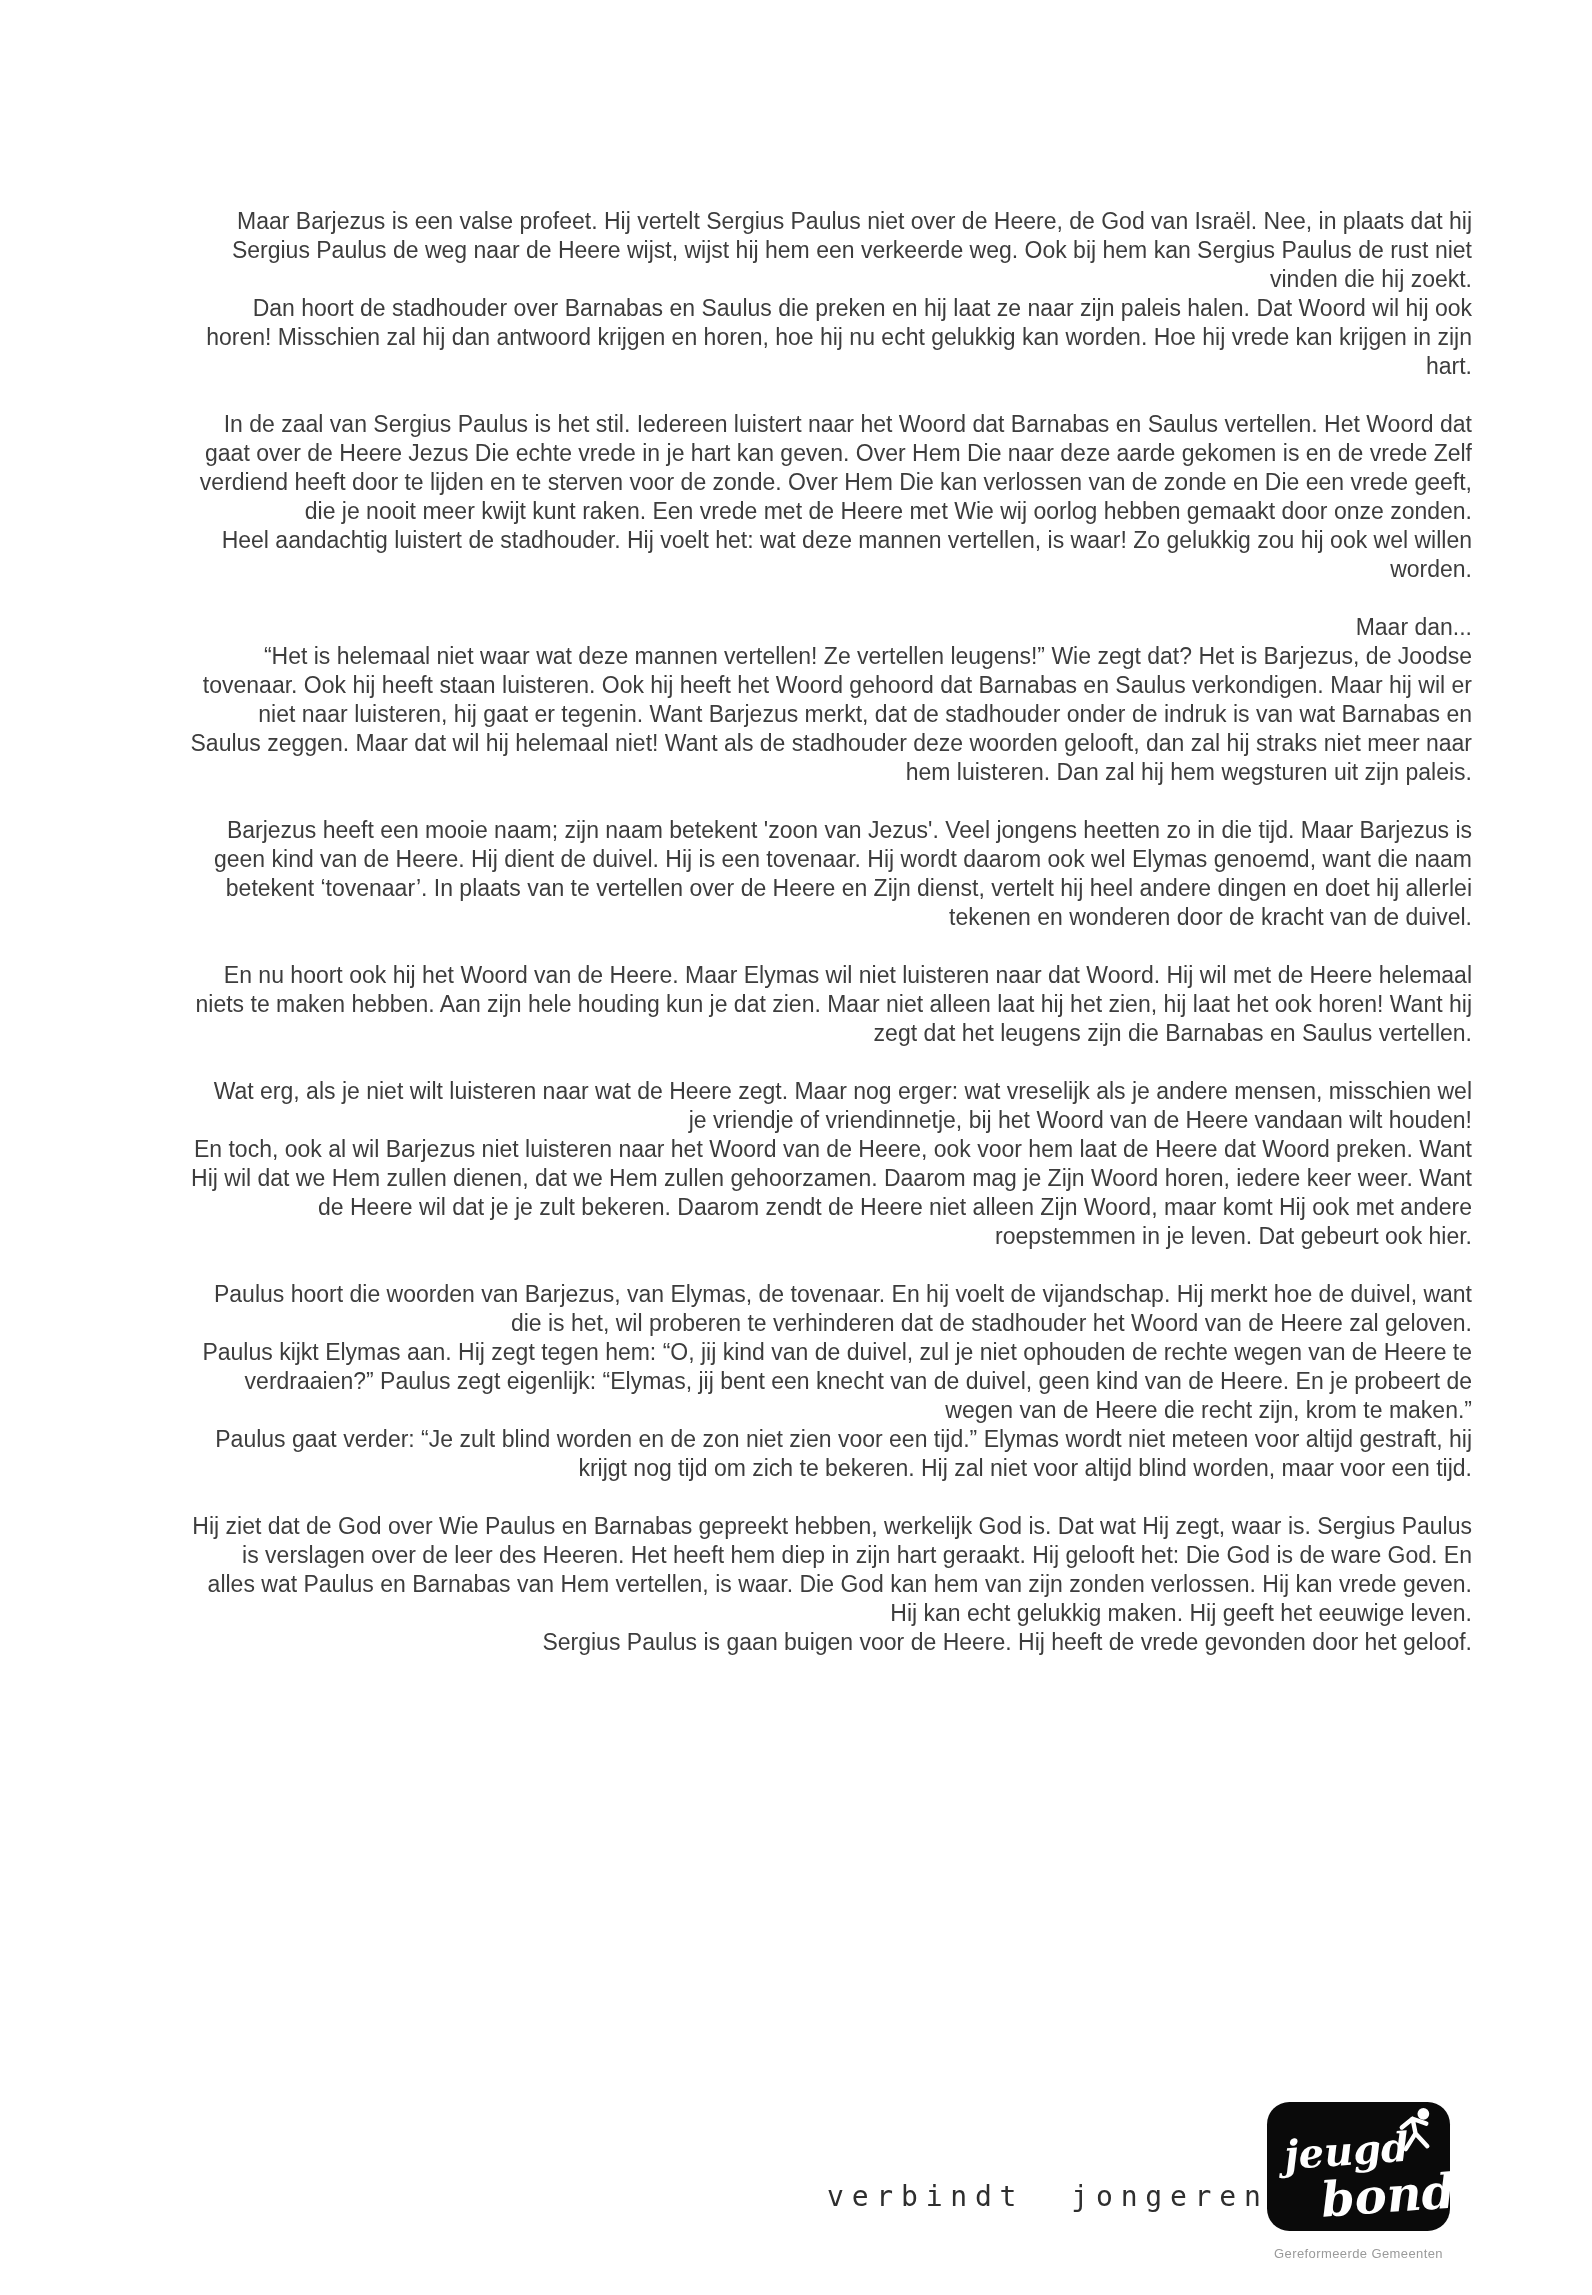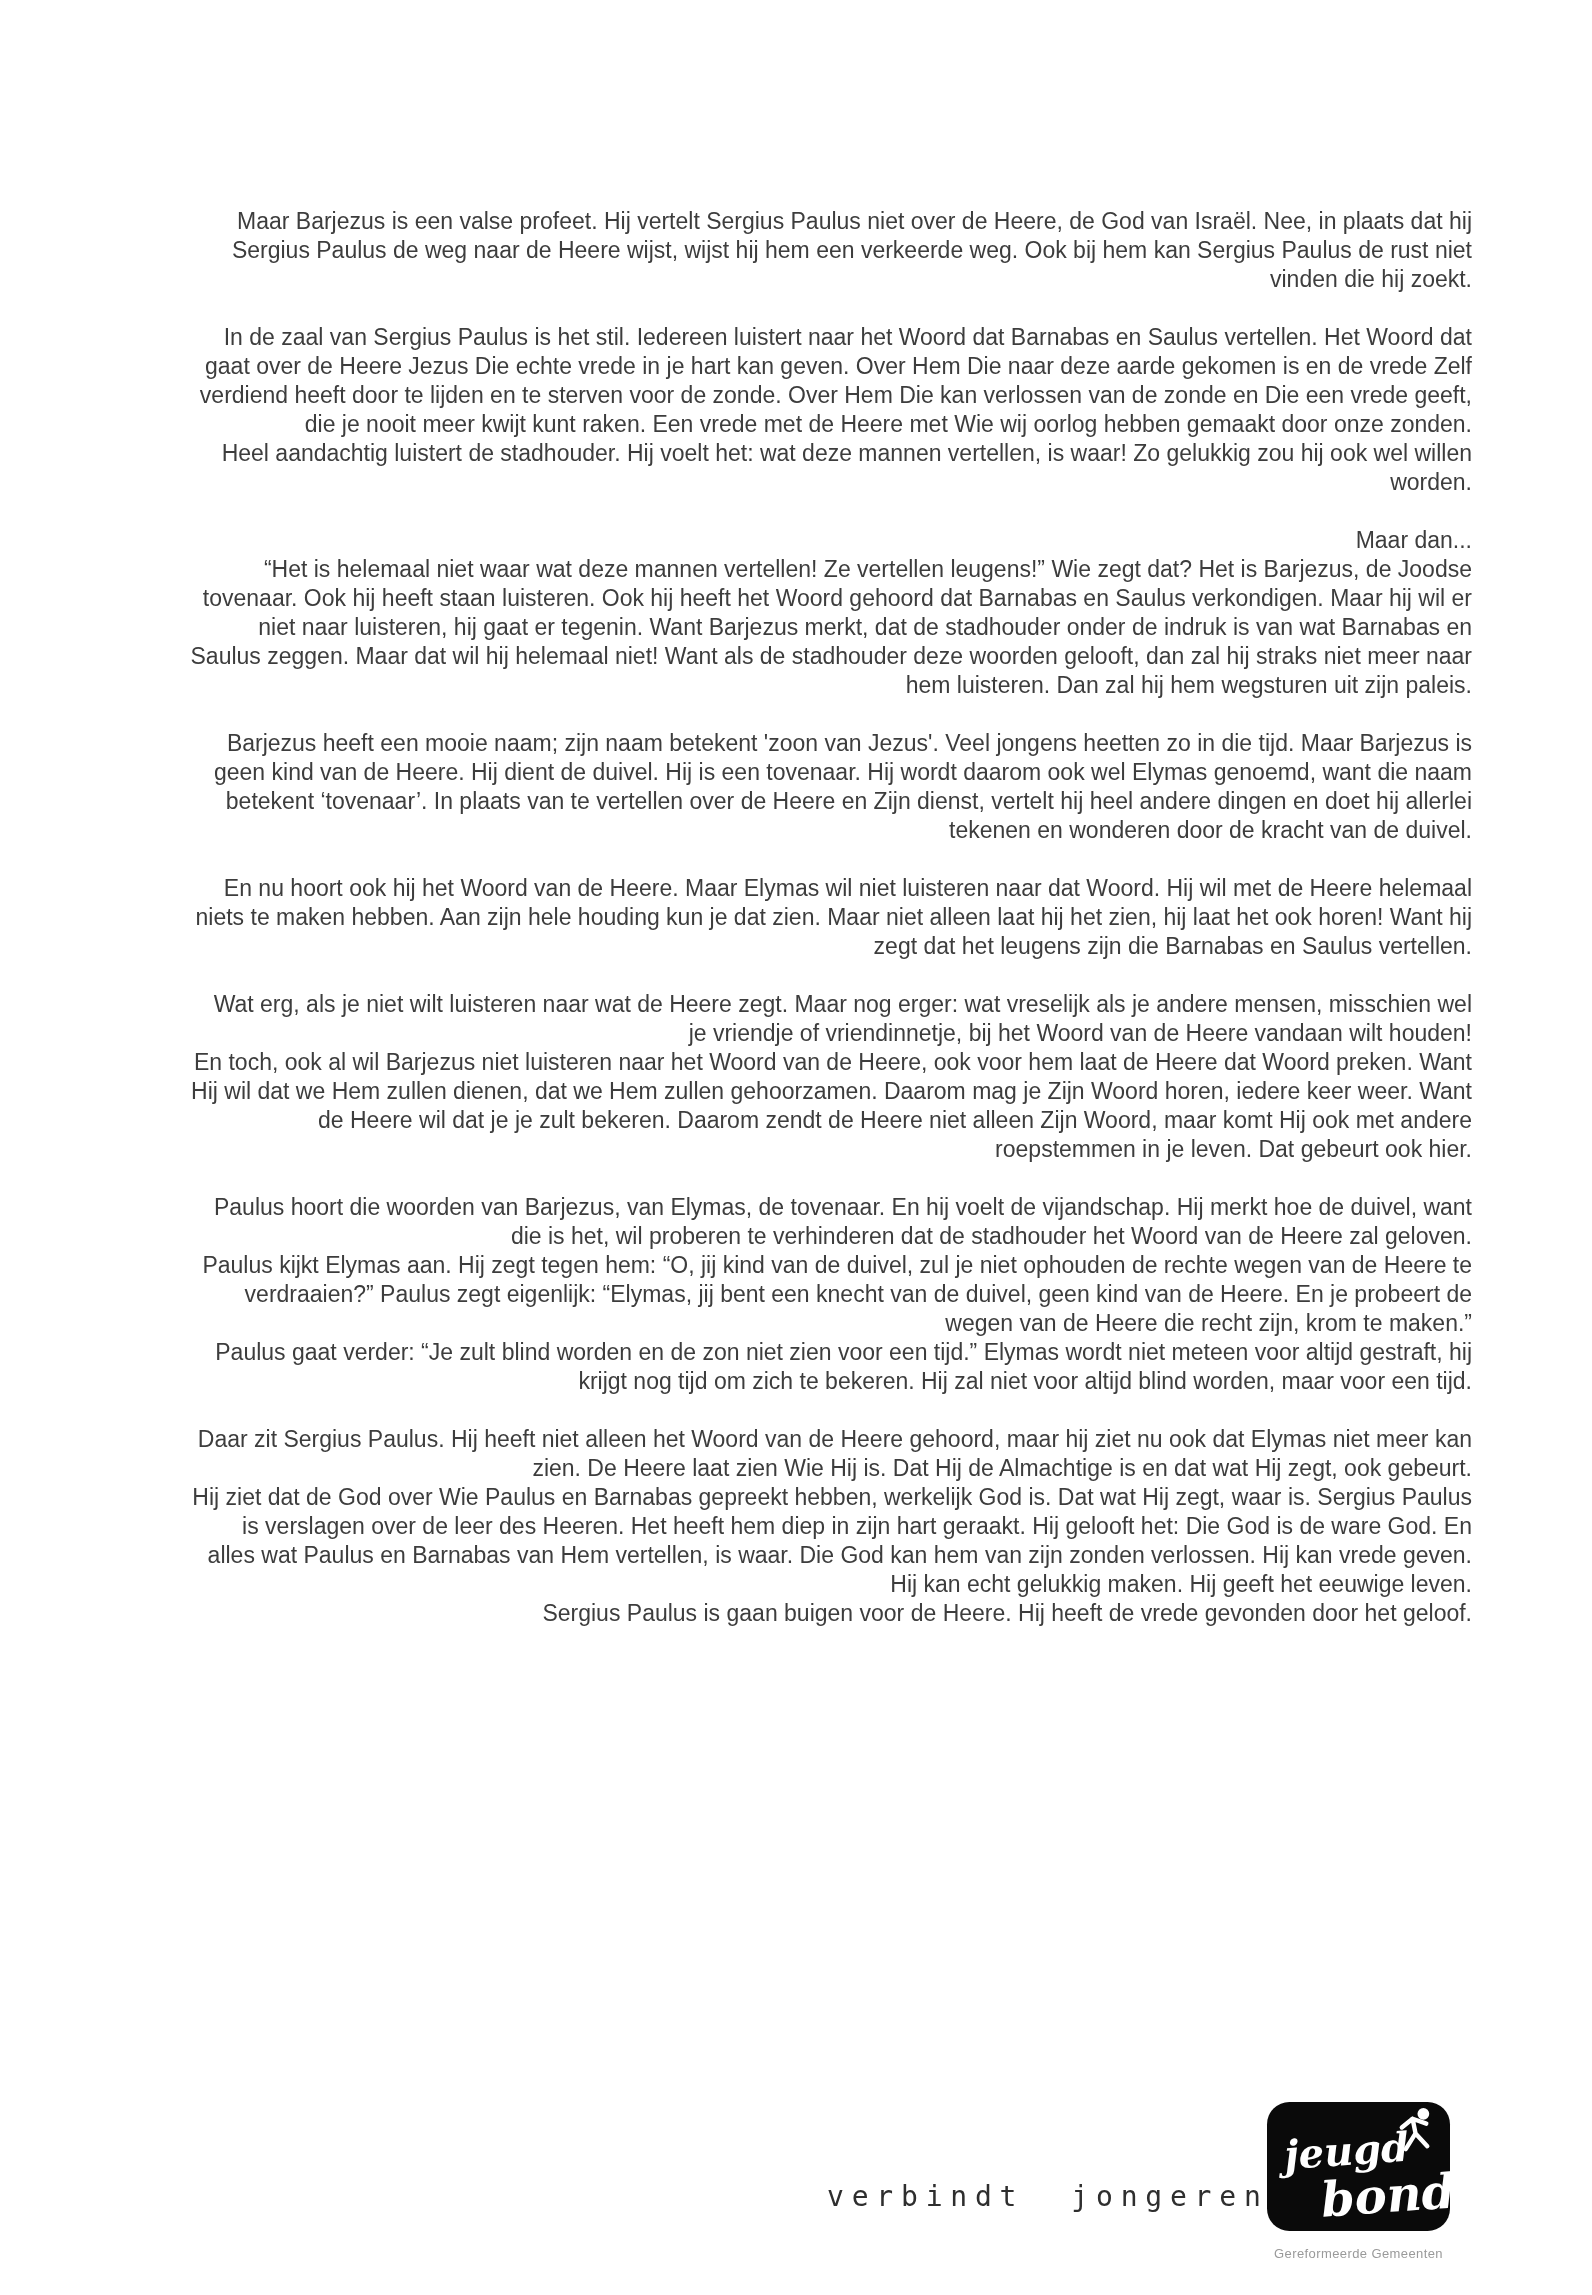--- a/index.html
+++ b/index.html
@@ -95,20 +95,21 @@
   }
 </style>
 </head>
 <body>
 
 <div class="page">
 
   <div class="content">
       <div class="para">
         <p class="block">Maar Barjezus is een valse profeet. Hij vertelt Sergius Paulus niet over de Heere, de God van Israël. Nee, in plaats dat hij Sergius Paulus de weg naar de Heere wijst, wijst hij hem een verkeerde weg. Ook bij hem kan Sergius Paulus de rust niet vinden die hij zoekt.</p>
+        <p class="block">Dan hoort de stadhouder over Barnabas en Saulus die preken en hij laat ze naar zijn paleis halen. Dat Woord wil hij ook horen! Misschien zal hij dan antwoord krijgen en horen, hoe hij nu echt gelukkig kan worden. Hoe hij vrede kan krijgen in zijn hart.</p>
       </div>
       <div class="para">
         <p class="block">In de zaal van Sergius Paulus is het stil. Iedereen luistert naar het Woord dat Barnabas en Saulus vertellen. Het Woord dat gaat over de Heere Jezus Die echte vrede in je hart kan geven. Over Hem Die naar deze aarde gekomen is en de vrede Zelf verdiend heeft door te lijden en te sterven voor de zonde. Over Hem Die kan verlossen van de zonde en Die een vrede geeft, die je nooit meer kwijt kunt raken. Een vrede met de Heere met Wie wij oorlog hebben gemaakt door onze zonden.</p>
         <p class="block">Heel aandachtig luistert de stadhouder. Hij voelt het: wat deze mannen vertellen, is waar! Zo gelukkig zou hij ook wel willen worden.</p>
       </div>
       <div class="para">
         <p class="block">Maar dan...</p>
         <p class="block">“Het is helemaal niet waar wat deze mannen vertellen! Ze vertellen leugens!” Wie zegt dat? Het is Barjezus, de Joodse tovenaar. Ook hij heeft staan luisteren. Ook hij heeft het Woord gehoord dat Barnabas en Saulus verkondigen. Maar hij wil er niet naar luisteren, hij gaat er tegenin. Want Barjezus merkt, dat de stadhouder onder de indruk is van wat Barnabas en Saulus zeggen. Maar dat wil hij helemaal niet! Want als de stadhouder deze woorden gelooft, dan zal hij straks niet meer naar hem luisteren. Dan zal hij hem wegsturen uit zijn paleis.</p>
       </div>
       <div class="para">
@@ -120,21 +121,20 @@
       <div class="para">
         <p class="block">Wat erg, als je niet wilt luisteren naar wat de Heere zegt. Maar nog erger: wat vreselijk als je andere mensen, misschien wel je vriendje of vriendinnetje, bij het Woord van de Heere vandaan wilt houden!</p>
         <p class="block">En toch, ook al wil Barjezus niet luisteren naar het Woord van de Heere, ook voor hem laat de Heere dat Woord preken. Want Hij wil dat we Hem zullen dienen, dat we Hem zullen gehoorzamen. Daarom mag je Zijn Woord horen, iedere keer weer. Want de Heere wil dat je je zult bekeren. Daarom zendt de Heere niet alleen Zijn Woord, maar komt Hij ook met andere roepstemmen in je leven. Dat gebeurt ook hier.</p>
       </div>
       <div class="para">
         <p class="block">Paulus hoort die woorden van Barjezus, van Elymas, de tovenaar. En hij voelt de vijandschap. Hij merkt hoe de duivel, want die is het, wil proberen te verhinderen dat de stadhouder het Woord van de Heere zal geloven.</p>
         <p class="block">Paulus kijkt Elymas aan. Hij zegt tegen hem: “O, jij kind van de duivel, zul je niet ophouden de rechte wegen van de Heere te verdraaien?” Paulus zegt eigenlijk: “Elymas, jij bent een knecht van de duivel, geen kind van de Heere. En je probeert de wegen van de Heere die recht zijn, krom te maken.”</p>
         <p class="block">Paulus gaat verder: “Je zult blind worden en de zon niet zien voor een tijd.” Elymas wordt niet meteen voor altijd gestraft, hij krijgt nog tijd om zich te bekeren. Hij zal niet voor altijd blind worden, maar voor een tijd.</p>
       </div>
       <div class="para">
-        <p class="block">Daar zit Sergius Paulus. Hij heeft niet alleen het Woord van de Heere gehoord, maar hij ziet nu ook dat Elymas niet meer kan zien. De Heere laat zien Wie Hij is. Dat Hij de Almachtige is en dat wat Hij zegt, ook gebeurt.</p>
         <p class="block">Hij ziet dat de God over Wie Paulus en Barnabas gepreekt hebben, werkelijk God is. Dat wat Hij zegt, waar is. Sergius Paulus is verslagen over de leer des Heeren. Het heeft hem diep in zijn hart geraakt. Hij gelooft het: Die God is de ware God. En alles wat Paulus en Barnabas van Hem vertellen, is waar. Die God kan hem van zijn zonden verlossen. Hij kan vrede geven. Hij kan echt gelukkig maken. Hij geeft het eeuwige leven.</p>
         <p class="block">Sergius Paulus is gaan buigen voor de Heere. Hij heeft de vrede gevonden door het geloof.</p>
       </div>
     </div>
 
   <div class="tagline">verbindt jongeren</div>
 
   <div class="logo-card">
     <div class="logo-box">
       <svg class="figure-svg" viewBox="0 0 48 48" aria-hidden="true">

